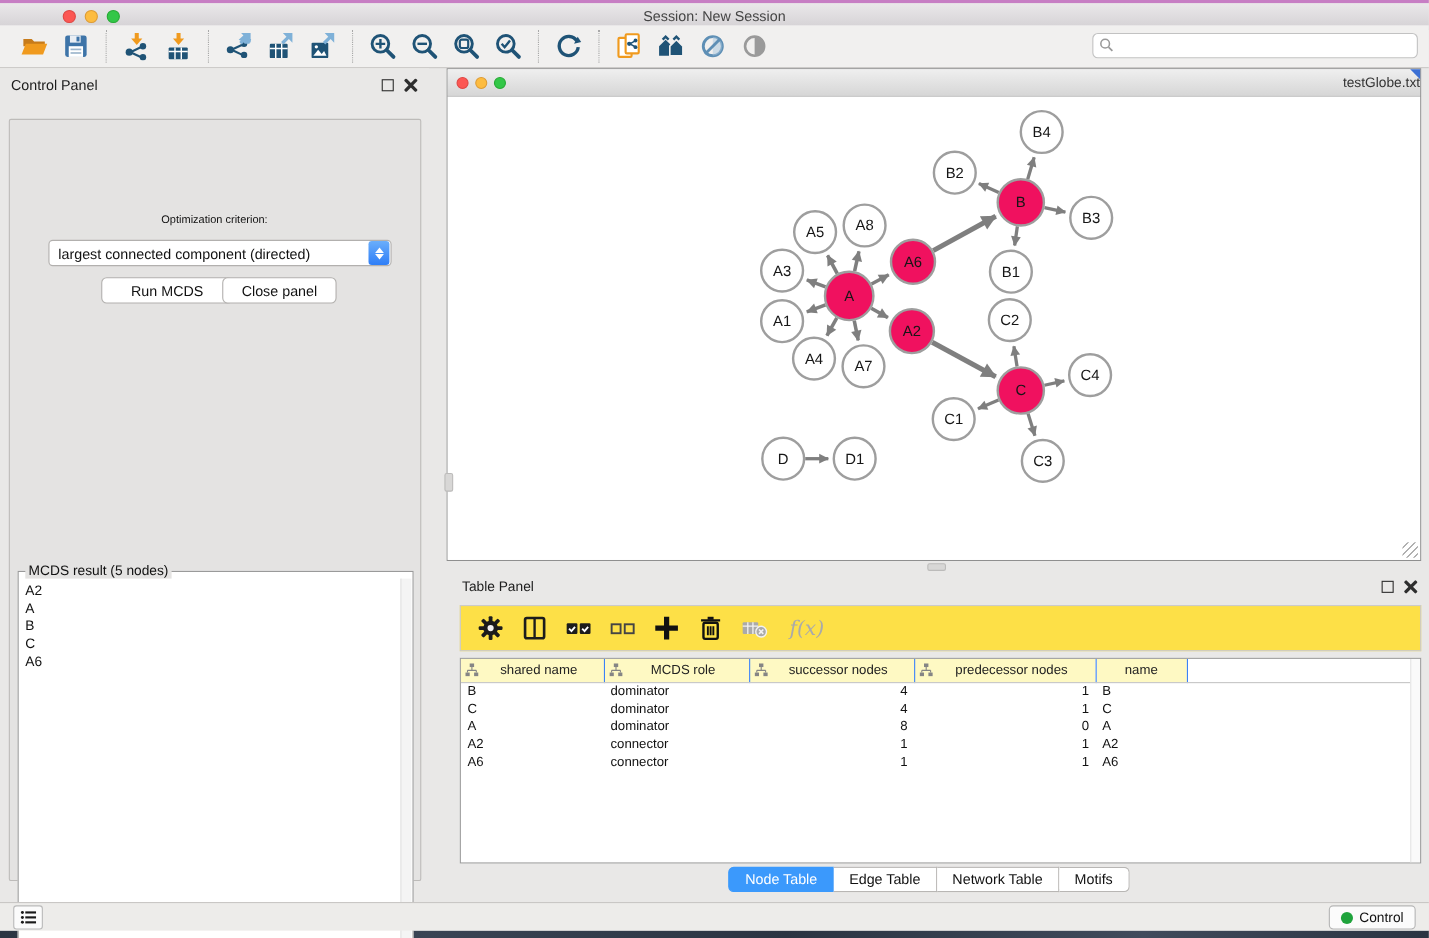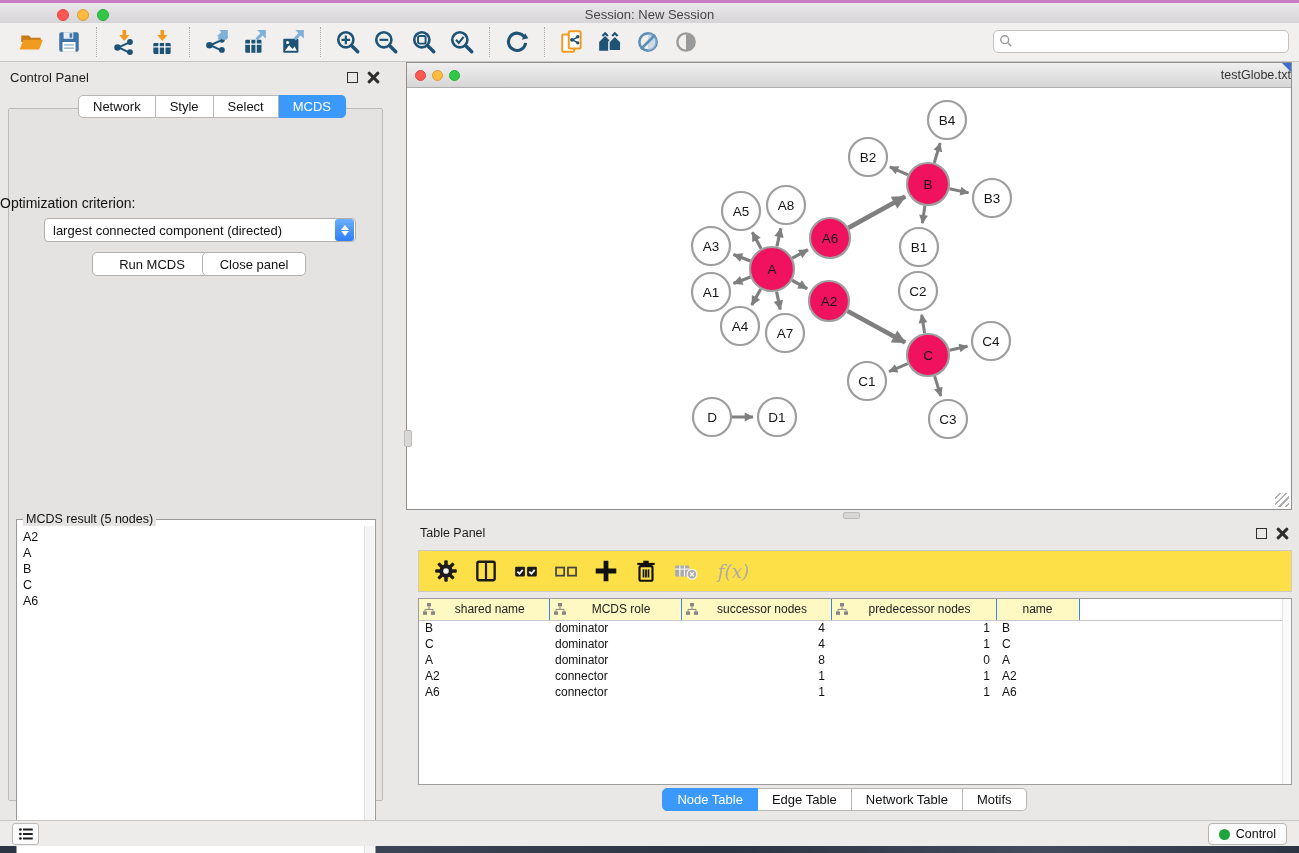--- a/index.html
+++ b/index.html
@@ -48,22 +48,22 @@
 
   #cp-box { position:absolute; left:8px; top:46px; width:375px; height:693px;
     background:#e4e3e2; border:1px solid #bdbbb9; border-radius:2px; }
   #cp-tabs { position:absolute; left:78px; top:33px; display:flex; z-index:3; }
   .seg { height:23px; padding:0 14px; background:#fff; border:1px solid #b8b6b4;
     border-left:none; font-size:13px; color:#111; display:flex; align-items:center; }
   .seg:first-child { border-left:1px solid #b8b6b4; border-radius:5px 0 0 5px; }
   .seg:last-child { border-radius:0 5px 5px 0; }
   .seg.sel { background:#3b99fc; border-color:#3b99fc; color:#fff; }
 
-  #criterion-label { position:absolute; left:0; width:390px; top:133px; 
-    font-size:14px; color:#111; }
+  #criterion-label { position:absolute; left:0; width:390px; top:133px; text-align:center;
+    font-size:10px; color:#111; }
   #criterion-select { position:absolute; left:44px; top:156px; width:312px; height:24px;
     background:#fff; border:1px solid #b2b0ae; border-radius:4px; display:flex; align-items:center; }
   #criterion-select .val { flex:1; font-size:13px; color:#111; padding-left:8px; white-space:nowrap; }
   #criterion-select .stepper { width:19px; height:22px; margin-right:1px; border-radius:3px;
     background:linear-gradient(#6aaefb,#2e7ef7); display:flex; flex-direction:column;
     align-items:center; justify-content:center; gap:1px; }
   .chev { width:0; height:0; border-left:4px solid transparent; border-right:4px solid transparent; }
   .chev.up { border-bottom:5px solid #fff; } .chev.down { border-top:5px solid #fff; }
 
   .push-btn { position:absolute; height:24px; background:#fff; border:1px solid #b2b0ae;
@@ -303,26 +303,20 @@
 
 <div id="control-panel" class="abs">
   <div id="cp-header">
     <span id="cp-title">Control Panel</span>
     <span class="panel-win-btns">
       <span class="float-btn"></span>
       <span class="close-x"></span>
     </span>
   </div>
   <div id="cp-box"></div>
-  <div id="cp-tabs">
-    <div class="seg">Network</div>
-    <div class="seg">Style</div>
-    <div class="seg">Select</div>
-    <div class="seg sel">MCDS</div>
-  </div>
   <div id="criterion-label">Optimization criterion:</div>
   <div id="criterion-select">
     <span class="val">largest connected component (directed)</span>
     <span class="stepper">
       <span class="chev up"></span>
         <span class="chev down"></span>
     </span>
   </div>
   <div class="push-btn" id="run-btn">Run MCDS</div>
   <div class="push-btn" id="closepanel-btn">Close panel</div>

